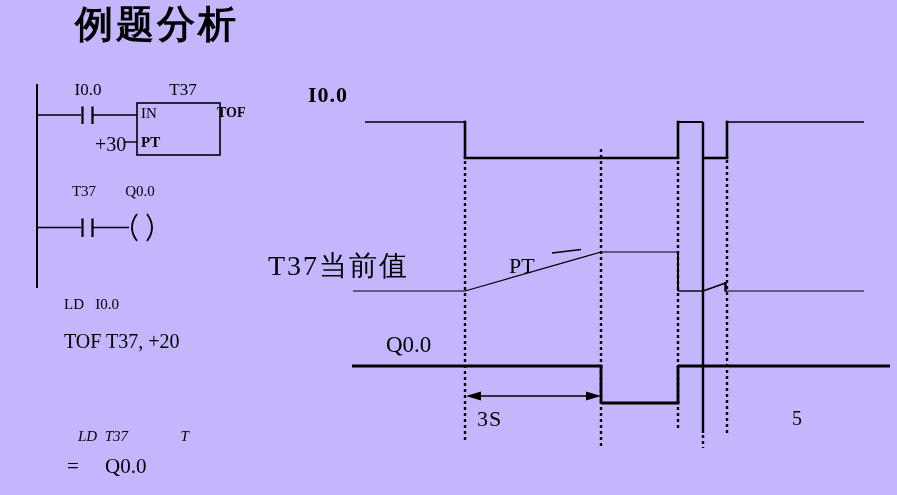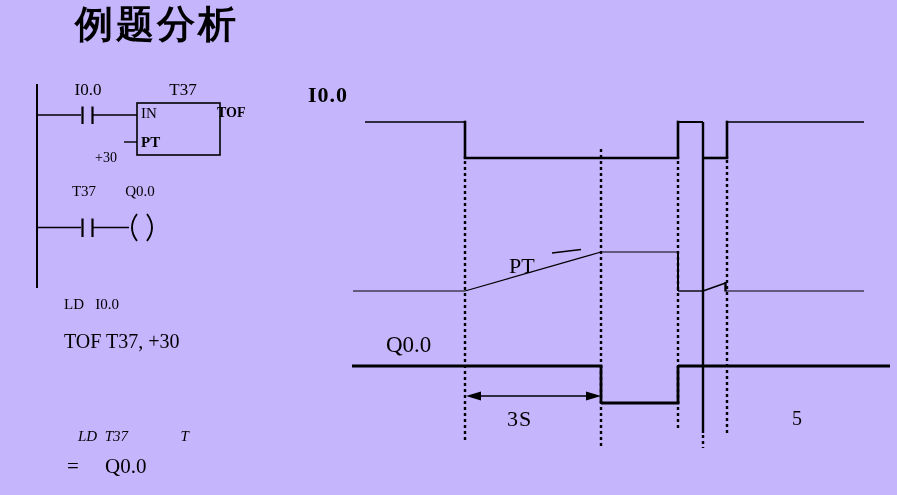--- a/index.html
+++ b/index.html
@@ -32,32 +32,32 @@
     left: 75px; top: 5px;
     font-size: 38px;
     font-weight: bold;
     letter-spacing: 3px;
   }
   .lad-i00   { left: 64px;  top: 81px;  width: 48px; font-size: 17px; }
   .lad-t37   { left: 159px; top: 81px;  width: 48px; font-size: 17px; }
   .box-in    { left: 141px; top: 106px; font-size: 15px; font-weight: normal; }
   .box-tof   { left: 187px; top: 106px; font-size: 14px; font-weight: bold; margin-left: 30px; }
   .box-pt    { left: 141px; top: 135px; font-size: 15px; font-weight: bold; }
-  .preset    { left: 95px;  top: 151px; font-size: 14px; }
+  .preset    { left: 95px;  top: 134px; font-size: 20px; }
   .r2-t37    { left: 60px;  top: 184px; width: 48px; font-size: 15px; }
   .r2-q00    { left: 116px; top: 184px; width: 48px; font-size: 15px; }
   .stl1      { left: 64px;  top: 297px; font-size: 15px; }
   .stl2      { left: 64px;  top: 331px; font-size: 20px; }
   .stl3      { left: 78px;  top: 429px; font-size: 15px; font-style: italic; }
   .stl4      { left: 67px;  top: 455px; font-size: 21px; }
   .tmg-i00   { left: 308px; top: 83px;  font-size: 22px; font-weight: bold; letter-spacing: 1px; }
   .tmg-t37   { left: 268px; top: 251px; font-size: 28px; letter-spacing: 2px; }
   .tmg-pt    { left: 509px; top: 254px; font-size: 22px; }
   .tmg-q00   { left: 386px; top: 333px; font-size: 23px; }
-  .tmg-3s    { left: 507px; top: 407px; font-size: 22px; letter-spacing: 1px; }
+  .tmg-3s    { left: 477px; top: 407px; font-size: 22px; letter-spacing: 1px; }
   .tmg-5     { left: 792px; top: 408px; font-size: 20px; }
 </style>
 </head>
 <body>
 
 <div class="stage">
 
   <svg width="897" height="495" viewBox="0 0 897 495">
 
     <g stroke="#000" fill="none">
@@ -132,23 +132,24 @@
   <div class="txt lad-i00 center">I0.0</div>
   <div class="txt lad-t37 center">T37</div>
   <div class="txt box-in">IN</div>
   <div class="txt box-tof">TOF</div>
   <div class="txt box-pt">PT</div>
   <div class="txt preset">+30</div>
   <div class="txt r2-t37 center">T37</div>
   <div class="txt r2-q00 center">Q0.0</div>
 
   <div class="txt stl1">LD   I0.0</div>
-  <div class="txt stl2">TOF T37, +30</div>
+  <div class="txt stl2">TOF T37, +20</div>
   <div class="txt stl3">LD  T37              T</div>
   <div class="txt stl4">=     Q0.0</div>
 
   <div class="txt tmg-i00">I0.0</div>
+  <div class="txt tmg-t37">T37当前值</div>
   <div class="txt tmg-pt">PT</div>
   <div class="txt tmg-q00">Q0.0</div>
   <div class="txt tmg-3s">3S</div>
   <div class="txt tmg-5">5</div>
 
 </div>
 
 </body></html>

